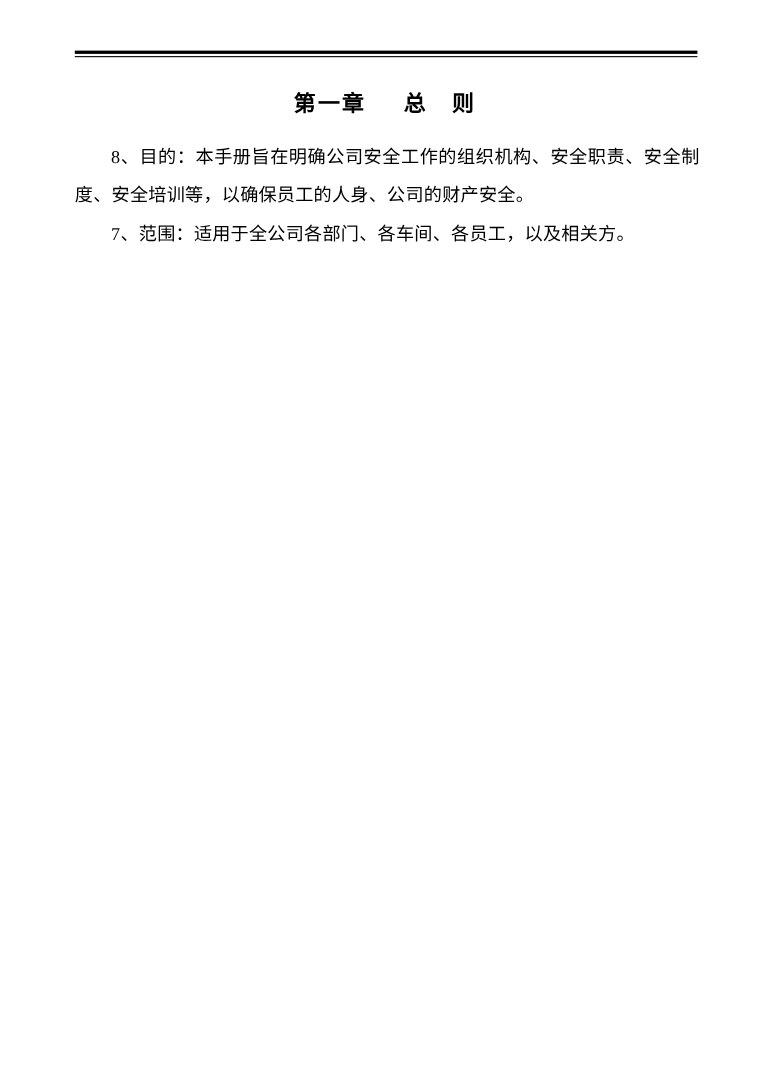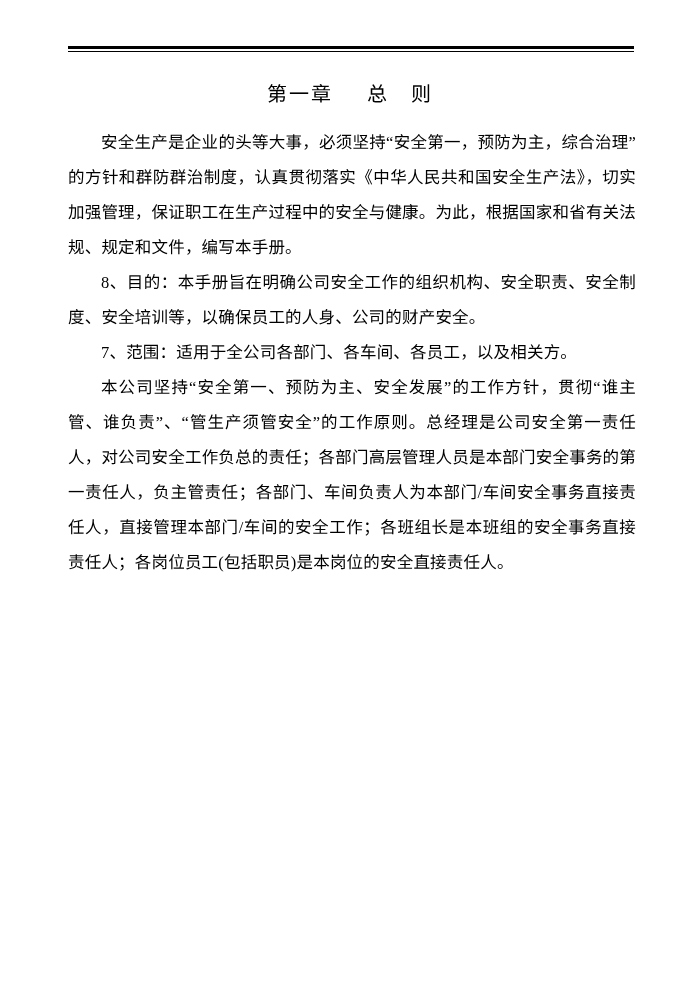--- a/index.html
+++ b/index.html
@@ -32,21 +32,21 @@
     border-bottom: 1px solid #000;
     padding-top: 2px;
   }
   .chapter-title {
     position: absolute;
     left: 0;
     top: 78px;
     width: 700px;
     text-align: center;
     font-size: 20px;
-    font-weight: normal;
+    font-weight: bold;
     letter-spacing: 2px;
     font-family: "Liberation Serif", "DejaVu Serif", serif;
   }
   .chapter-title .gap {
     display: inline-block;
     width: 20px;
   }
   .body-text {
     position: absolute;
     left: 68px;
@@ -71,19 +71,17 @@
 
   <div class="top-rule"></div>
 
   <div class="chapter-title">
     <span>第一章</span>
     <span class="gap"></span>
     <span>总　则</span>
   </div>
 
   <div class="body-text">
-    <p>安全生产是企业的头等大事，必须坚持“安全第一，预防为主，综合治理”的方针和群防群治制度，认真贯彻落实《中华人民共和国安全生产法》，切实加强管理，保证职工在生产过程中的安全与健康。为此，根据国家和省有关法规、规定和文件，编写本手册。</p>
     <p>8、目的：本手册旨在明确公司安全工作的组织机构、安全职责、安全制度、安全培训等，以确保员工的人身、公司的财产安全。</p>
     <p>7、范围：适用于全公司各部门、各车间、各员工，以及相关方。</p>
-    <p>本公司坚持“安全第一、预防为主、安全发展”的工作方针，贯彻“谁主管、谁负责”、“管生产须管安全”的工作原则。总经理是公司安全第一责任人，对公司安全工作负总的责任；各部门高层管理人员是本部门安全事务的第一责任人，负主管责任；各部门、车间负责人为本部门/车间安全事务直接责任人，直接管理本部门/车间的安全工作；各班组长是本班组的安全事务直接责任人；各岗位员工(包括职员)是本岗位的安全直接责任人。</p>
   </div>
 
 </div>
 
 </body></html>

